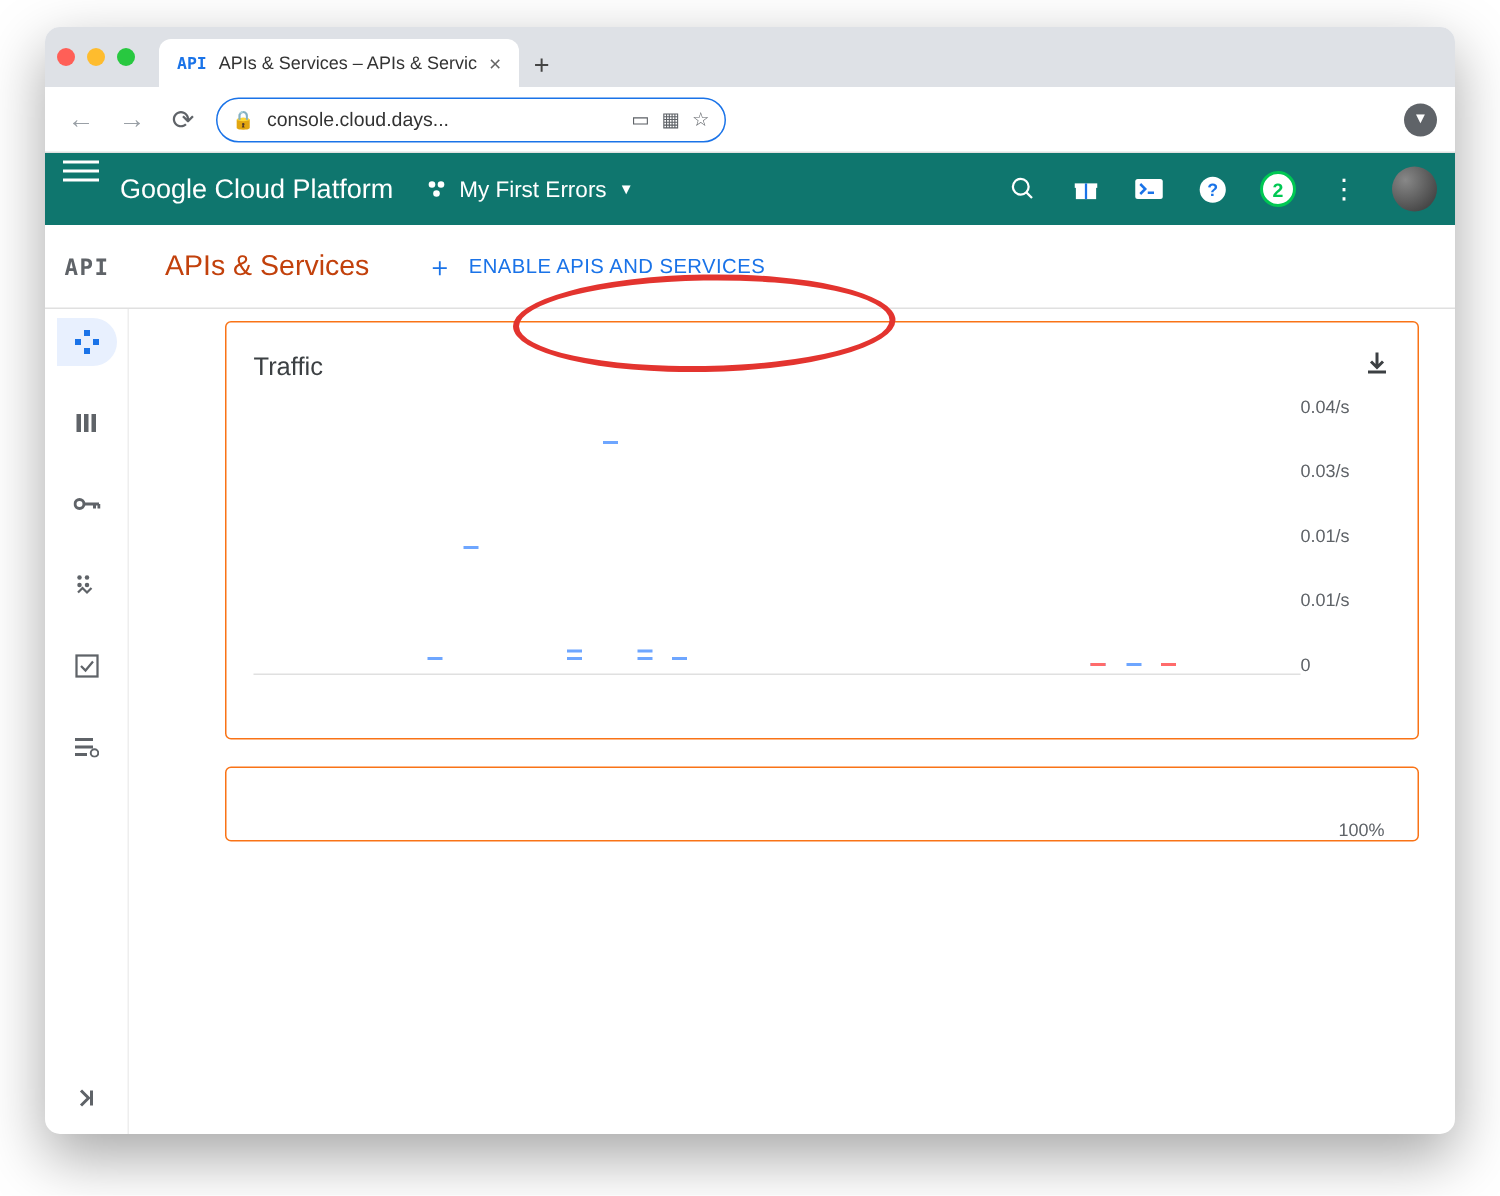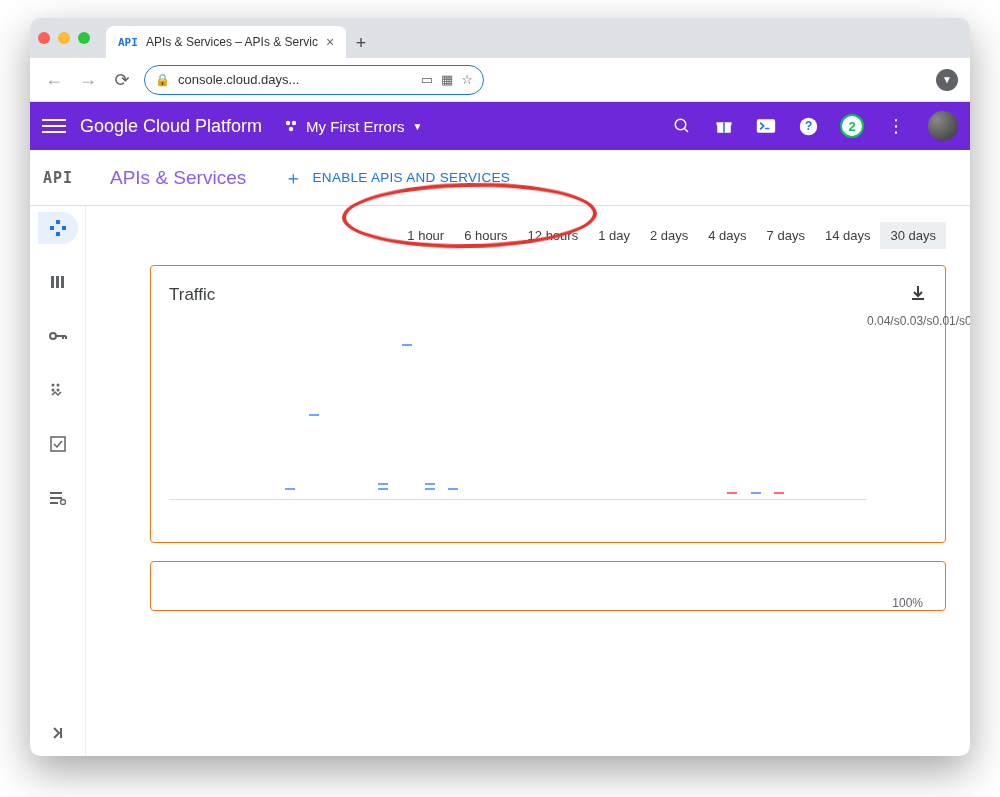--- a/index.html
+++ b/index.html
@@ -16,54 +16,54 @@
   .newtab{ width:30px; height:30px; display:flex; align-items:center; justify-content:center; color:#444; font-size:18px; cursor:pointer;}
   .addrbar { height:44px; background:#fff; display:flex; align-items:center; gap:10px; padding:0 12px; border-bottom:1px solid #e0e0e0;}
   .nav-arrow{ width:24px; text-align:center; color:#9aa0a6; font-size:18px; cursor:pointer;}
   .nav-arrow.enabled{color:#5f6368;}
   .urlbox{ flex:0 0 340px; height:30px; border:1px solid #1a73e8; border-radius:15px; display:flex; align-items:center; padding:0 10px; gap:8px; font-size:13px; color:#333;}
   .urlbox .lock{color:#5f6368; font-size:12px;}
   .urlbox .icons{margin-left:auto; display:flex; gap:8px; color:#5f6368; font-size:13px;}
   .spacer{flex:1;}
   .chevron-down-circle{ width:22px; height:22px; border-radius:50%; background:#5f6368; color:#fff; display:flex; align-items:center; justify-content:center; font-size:10px;}
   
-  .gcp-header{ height:48px; background:#6d28d9; display:flex; align-items:center; color:#fff; padding:0 12px; gap:14px; font-size:15px;}
+  .gcp-header{ height:48px; background:#0f766e; display:flex; color:#fff; padding:0 12px; gap:14px; font-size:15px;}
   .hamburger{ width:24px; height:24px; display:flex; flex-direction:column; justify-content:center; gap:4px; cursor:pointer;}
   .hamburger span{height:2px; background:#fff;}
   .brand{ font-size:18px; display:flex; gap:6px; align-items:center;}
   .brand .g{font-weight:400;}
   .project-picker{ display:flex; gap:8px; align-items:center; padding:4px 8px; cursor:pointer;}
   .project-picker .dots-icon{ width:14px; height:14px; }
   .gcp-icons{ margin-left:auto; display:flex; align-items:center; gap:22px;}
   .gcp-icons .ic{ width:20px; height:20px; display:flex; align-items:center; justify-content:center; color:#fff; cursor:pointer; font-size:18px;}
   .badge-count{ width:24px; height:24px; border-radius:50%; background:#fff; color:#00c853; font-weight:bold; font-size:13px; display:flex; align-items:center; justify-content:center; border:2px solid #00c853;}
   .avatar{ width:30px; height:30px; border-radius:50%; background:radial-gradient(circle at 30% 30%, #888, #333); }
   
   .page-header{ height:56px; border-bottom:1px solid #e0e0e0; display:flex; align-items:center;}
   .page-header .logo-cell{ width:56px; display:flex; align-items:center; justify-content:center; font-family:monospace; font-weight:bold; color:#5f6368; letter-spacing:1px; font-size:15px;}
-  .page-title{ font-size:19px; color:#8b5cf6; padding:0 24px; font-weight:500;}
+  .page-title{ font-size:19px; color:#c2410c; padding:0 24px; font-weight:500;}
   .enable-btn{ display:flex; align-items:center; gap:10px; color:#1a73e8; font-weight:500; font-size:13.5px; letter-spacing:.3px; cursor:pointer; padding:8px 14px;}
   .enable-btn .plus{font-size:18px; line-height:0;}
   .ellipse-highlight{ position:absolute; border:4px solid #e3342f; border-radius:50%; width:255px; height:65px; left:312px; top:165px; transform:rotate(-1deg); pointer-events:none;}
   
   .body{ flex:1; display:flex; overflow:hidden;}
   .sidebar{ width:56px; border-right:1px solid #eee; display:flex; flex-direction:column; align-items:center; padding-top:6px; gap:22px;}
   .sidebar .sb-item{ width:40px; height:32px; display:flex; align-items:center; justify-content:center; color:#5f6368; cursor:pointer; border-radius:0 16px 16px 0;}
   .sidebar .sb-item.active{ background:#e8f0fe; color:#1a73e8;}
   .sidebar .expand{ margin-top:auto; margin-bottom:12px; color:#5f6368; cursor:pointer;}
   .content{ flex:1; overflow:auto; padding:0;}
   .timerange{ display:flex; justify-content:flex-end; gap:0; padding:16px 24px 8px; font-size:13px; color:#3c4043;}
   .timerange span{ padding:6px 10px; cursor:pointer;}
   .timerange span.active{ background:#eceff1;}
   .card{ margin:8px 24px 18px 64px; border:1px solid #f97316; border-radius:4px; padding:18px;}
   .card-head{ display:flex; align-items:center; justify-content:space-between;}
   .card-title{ font-size:17px; font-weight:500; color:#3c4043;}
   .download-ic{ color:#3c4043; cursor:pointer;}
   .chart{ position:relative; height:210px; margin-top:8px;}
-  .ylabels{ position:absolute; right:0; top:0; bottom:24px; width:60px; display:flex; flex-direction:row; justify-content:space-between; text-align:left; font-size:12px; color:#5f6368;}
+  .ylabels{ position:absolute; right:0; top:0; bottom:24px; width:60px; display:flex; flex-direction:column; justify-content:space-between; text-align:left; font-size:12px; color:#5f6368;}
   .plot{ position:absolute; left:0; right:60px; top:0; bottom:24px; border-bottom:1px solid #e0e0e0;}
   .xlabels{ position:absolute; left:0; right:60px; bottom:0; height:22px; display:flex; justify-content:space-around; font-size:12px; color:#5f6368; align-items:center;}
   .tick{ position:absolute; width:10px; height:2px; background:#6ea6ff;}
   .tick.r{ background:#ff6b6b;}
   .card.errors{ padding-bottom:0;}
   .errors-y{ text-align:right; font-size:12px; color:#5f6368; padding-right:4px; margin-top:16px;}
 </style>
 </head>
 <body>
 
@@ -212,31 +212,20 @@
       </div>
       <div class="expand">
         <svg width="14" height="14" viewBox="0 0 14 14" fill="none" stroke="#5f6368" stroke-width="2">
             <path d="M3 2 L8 7 L3 12"></path>
             <line x1="10" y1="2" x2="10" y2="12"></line>
           </svg>
       </div>
     </div>
 
     <div class="content">
-      <div class="timerange" id="timerange">
-          <span>1 hour</span>
-          <span>6 hours</span>
-          <span>12 hours</span>
-          <span>1 day</span>
-          <span>2 days</span>
-          <span>4 days</span>
-          <span>7 days</span>
-          <span>14 days</span>
-          <span class="active">30 days</span>
-        </div>
 
       <div class="card">
         <div class="card-head">
           <div class="card-title">Traffic</div>
           <div class="download-ic">
             <svg width="18" height="18" viewBox="0 0 18 18" fill="#3c4043">
                 <path d="M9 2 L9 11 M5 8 L9 12 L13 8" stroke="#3c4043" stroke-width="2" fill="none"></path>
                 <rect x="3" y="14" width="12" height="2"></rect>
               </svg>
           </div>

